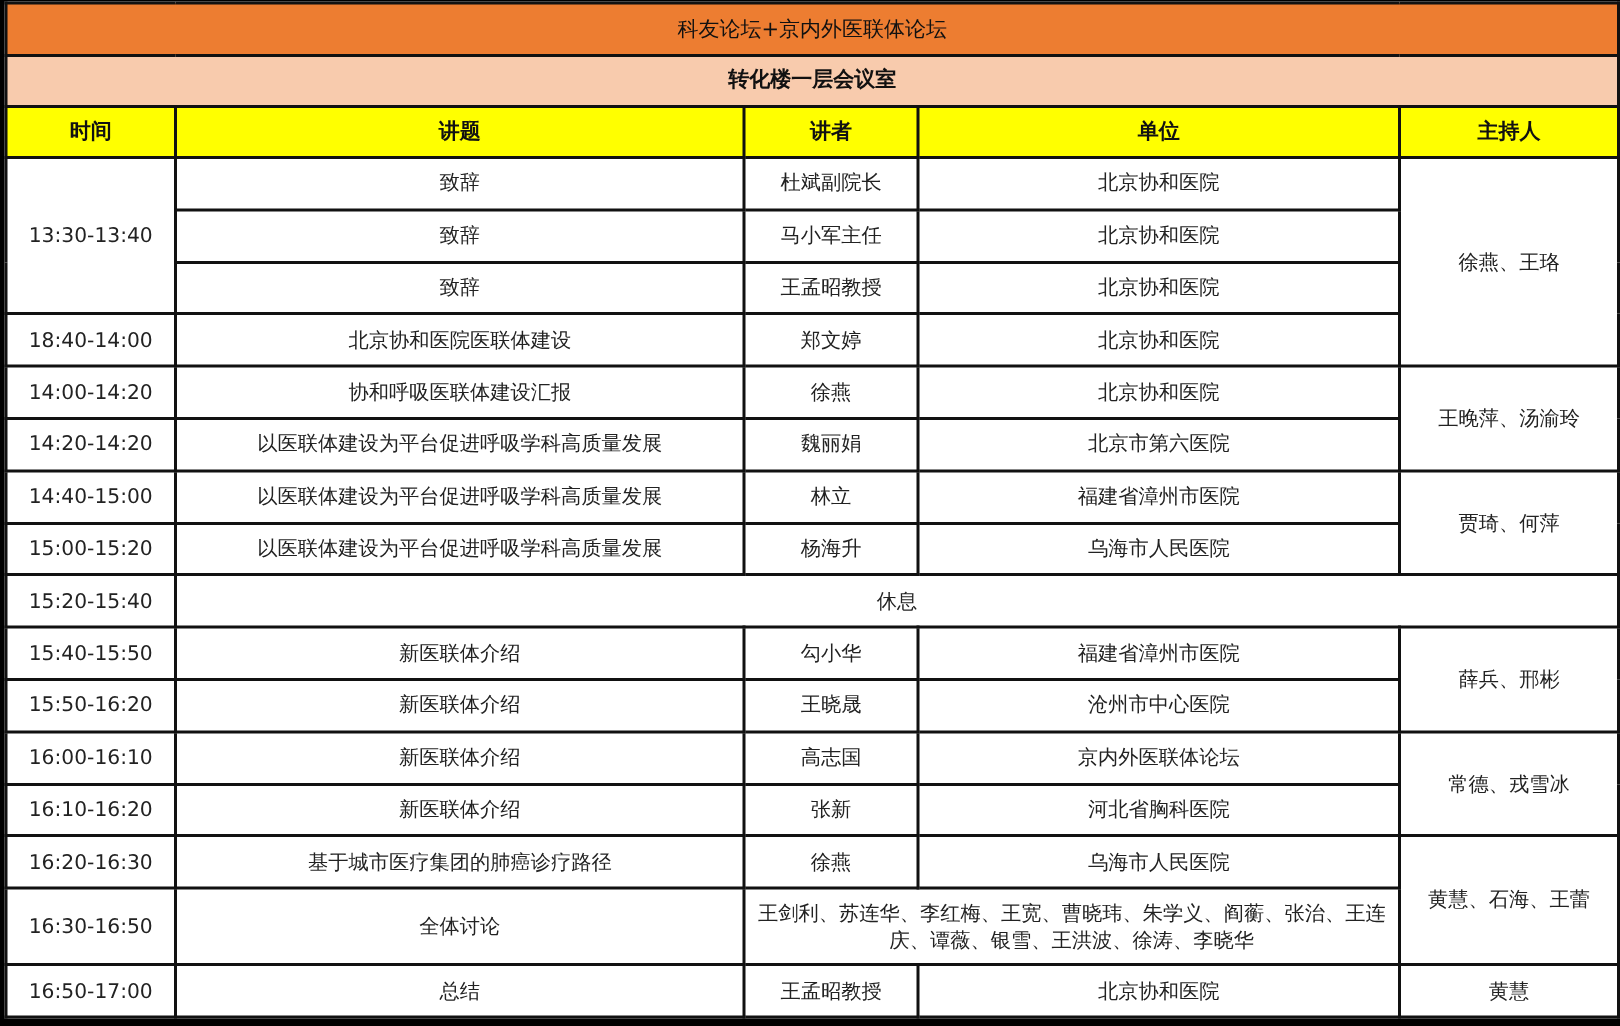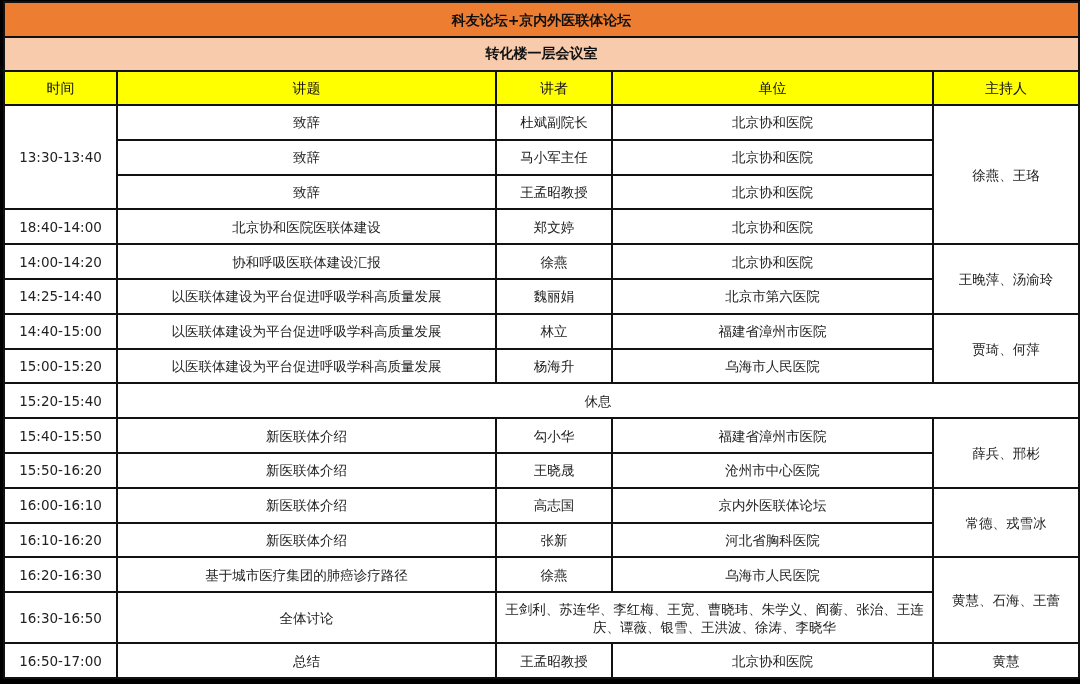--- a/index.html
+++ b/index.html
@@ -9,23 +9,23 @@
     width: 1075px; border-collapse: collapse; table-layout: fixed;
     background: #fff;
   }
   table.sched td {
     border: 2px solid #111;
     text-align: center; vertical-align: middle;
     font-size: 13.5px; color: #222; padding: 0 2px;
     line-height: 18px;
   }
   tr.r { height: 34.8px; }
-  tr.title td { background: #ED7D31; font-weight: bold; color: #111; height: 33px; font-size: 14px; }
+  tr.title td { background: #ED7D31; font-weight: normal; color: #111; height: 33px; font-size: 14px; }
   tr.sub td { background: #F8CBAD; font-weight: bold; color: #111; height: 32px; font-size: 14px; font-family: Liberation Serif, serif; }
-  tr.head td { background: #FFFF00; font-weight: normal; color: #111; height: 32px; font-size: 14px; }
+  tr.head td { background: #FFFF00; font-weight: bold; color: #111; height: 32px; font-size: 14px; }
   tr.disc td { height: 49px; }
   td.time { font-size: 14px; border-radius: 10px; }
   td.multi { line-height: 21px; font-size: 13.5px; }
 </style>
 </head>
 <body>
 
 <table class="sched">
   <colgroup>
     <col style="width:113px">
@@ -74,21 +74,21 @@
   </tr>
 
   <tr class="r">
     <td class="time">14:00-14:20</td>
     <td>协和呼吸医联体建设汇报</td>
     <td>徐燕</td>
     <td>北京协和医院</td>
     <td rowspan="2">王晚萍、汤渝玲</td>
   </tr>
   <tr class="r">
-    <td class="time">14:25-14:40</td>
+    <td class="time">14:20-14:20</td>
     <td>以医联体建设为平台促进呼吸学科高质量发展</td>
     <td>魏丽娟</td>
     <td>北京市第六医院</td>
   </tr>
 
   <tr class="r">
     <td class="time">14:40-15:00</td>
     <td>以医联体建设为平台促进呼吸学科高质量发展</td>
     <td>林立</td>
     <td>福建省漳州市医院</td>

